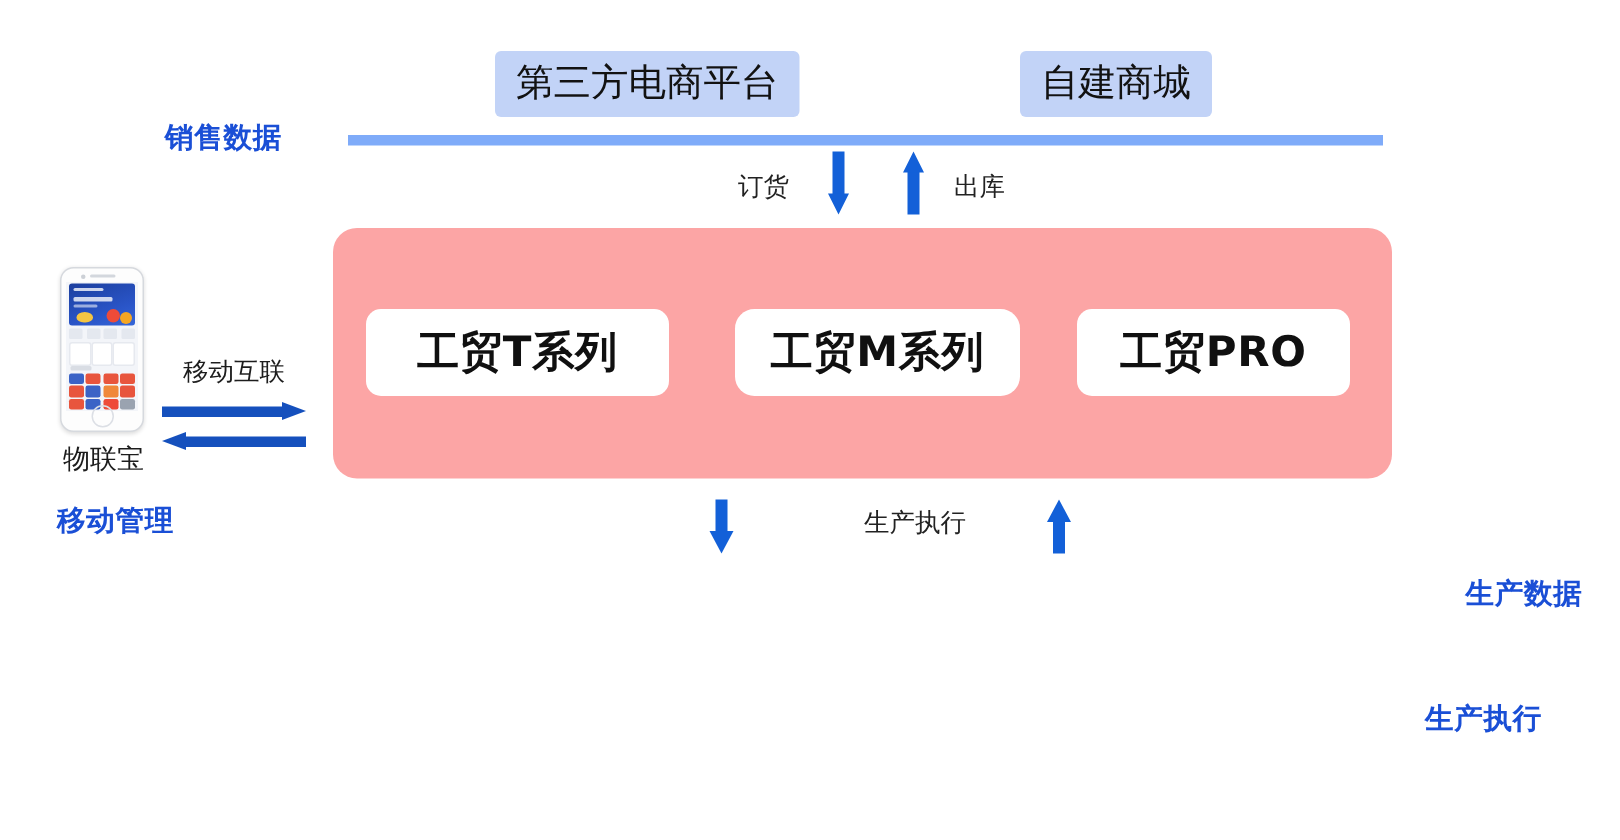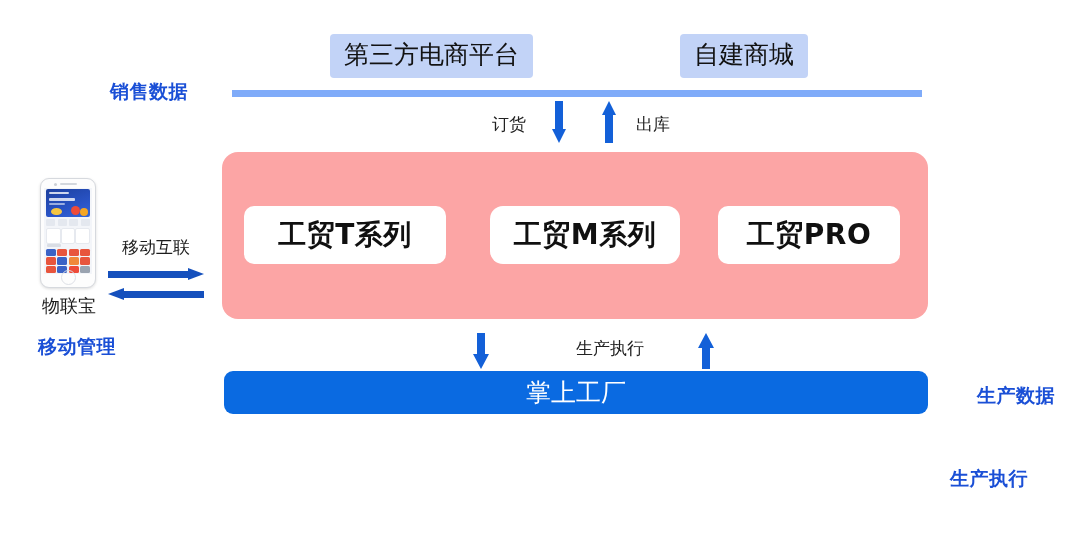--- a/index.html
+++ b/index.html
@@ -396,18 +396,17 @@
   <div id="arrow-mes-down">
     <span class="arrow-shaft"></span>
     <span class="arrow-head"></span>
   </div>
   <div class="flow-label" id="flow-mes">生产执行</div>
   <div id="arrow-mes-up">
     <span class="arrow-shaft"></span>
     <span class="arrow-head"></span>
   </div>
 
-  <div class="blue-bar" id="bar-factory">掌上工厂</div>
   <div class="side-label" id="label-prod-data">生产数据</div>
 
   <div class="side-label" id="label-dev-data">生产执行</div>
 
 </div>
 
 </body></html>

